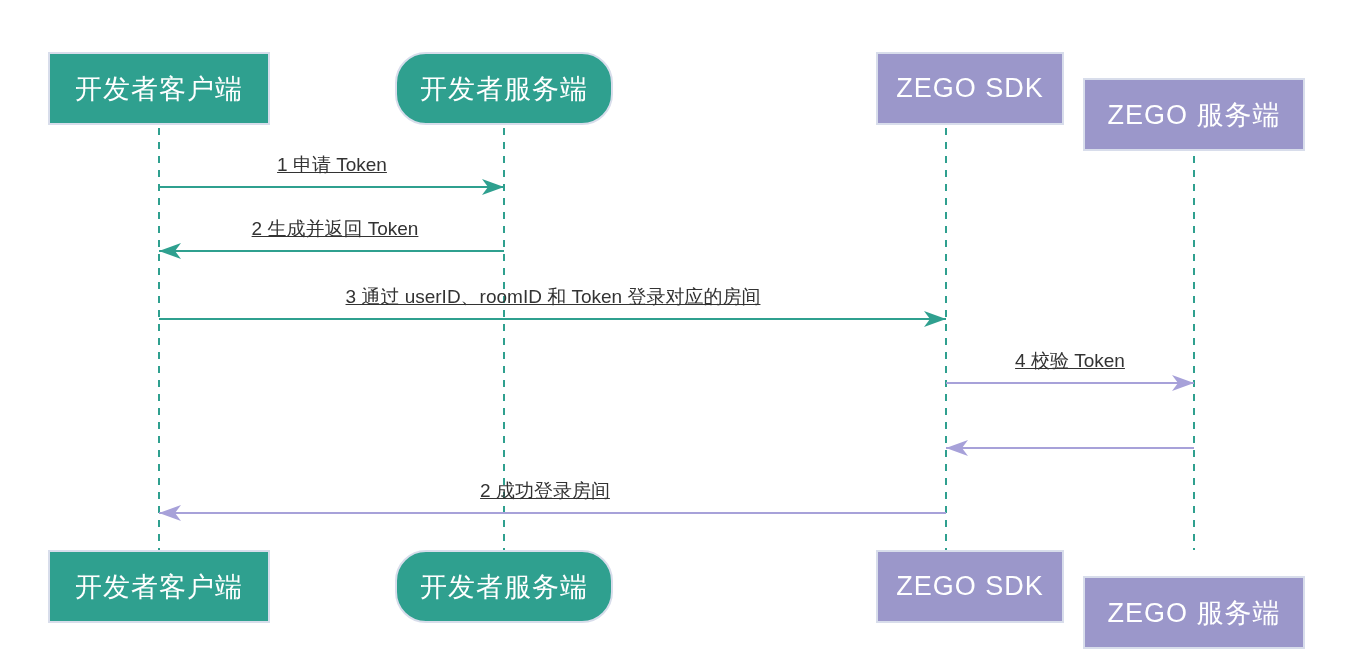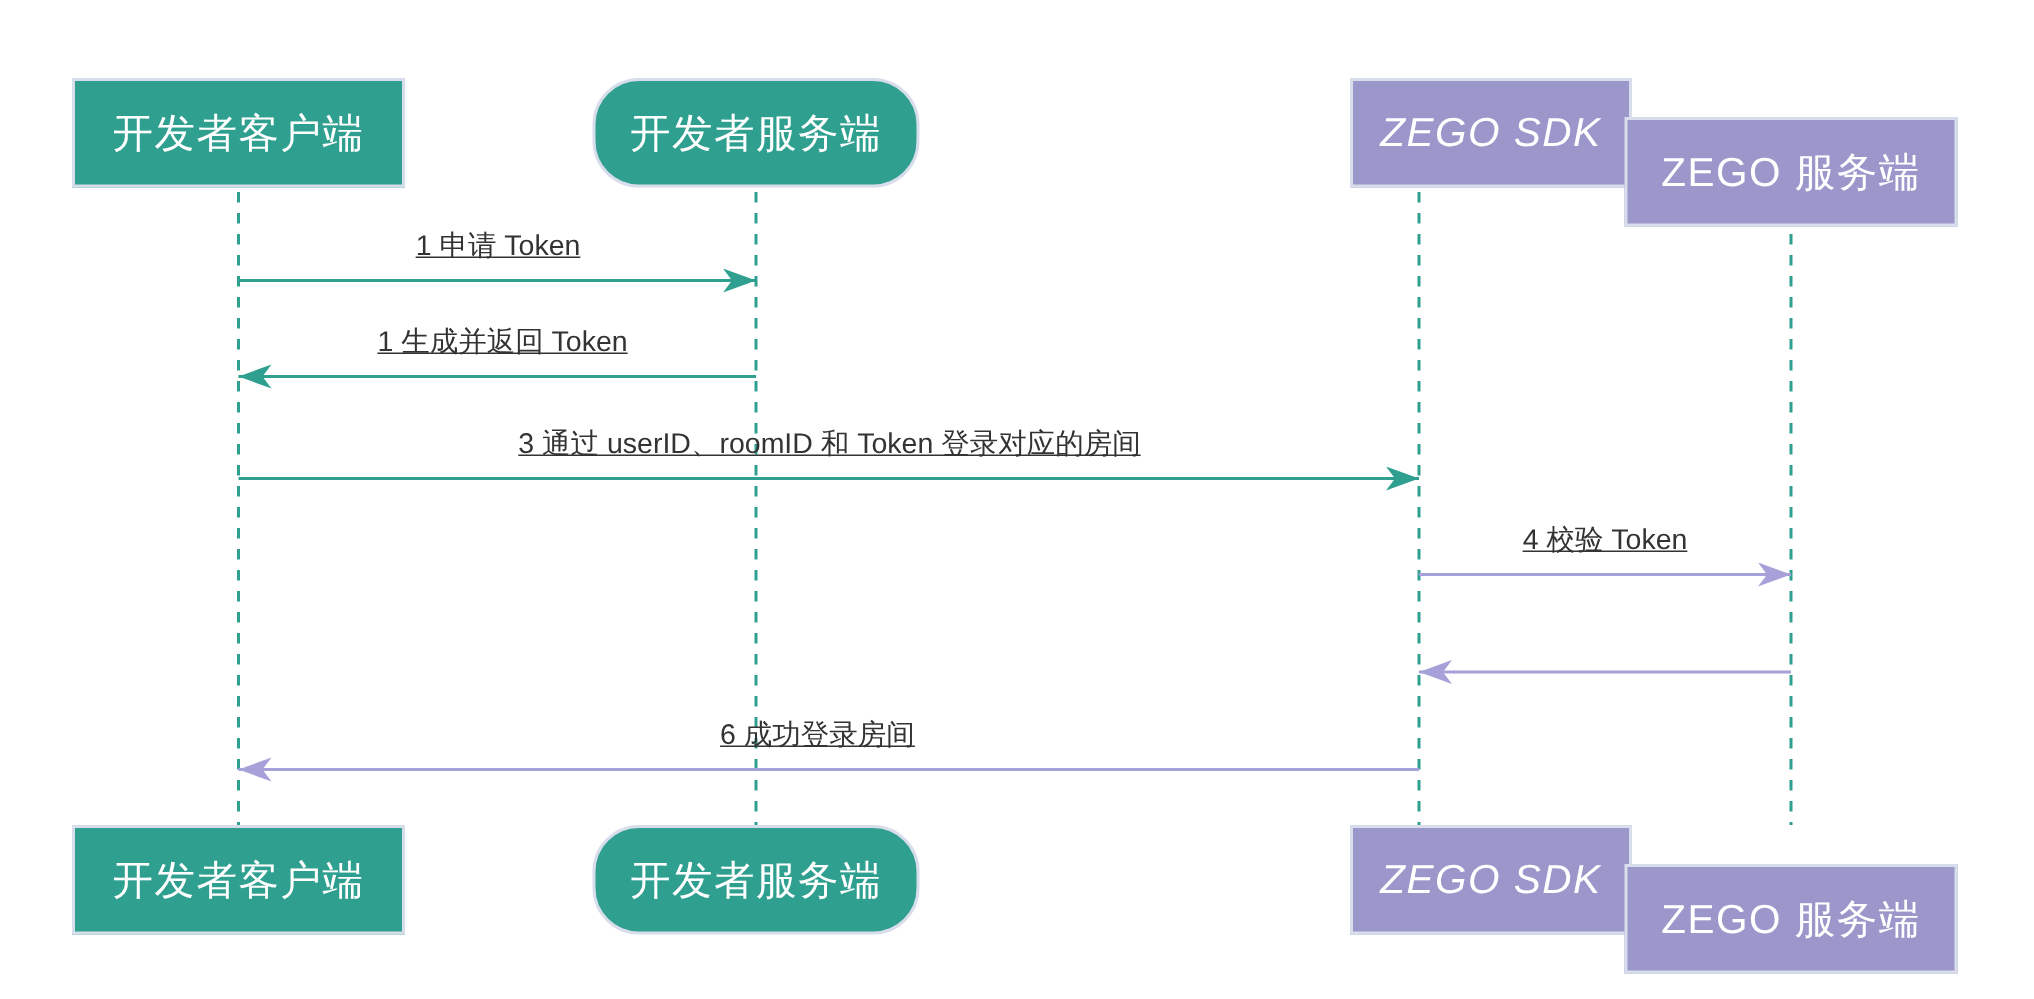--- a/index.html
+++ b/index.html
@@ -44,21 +44,21 @@
     letter-spacing: 1px;
     white-space: nowrap;
   }
   .participant-box.teal   { background: var(--teal); }
   .participant-box.purple { background: var(--purple_box); }
   .box-top    { top: 52px; }
   .box-bottom { top: 550px; }
 
   .p0 { left: 48px;   width: 222px; }
   .p1 { left: 395px;  width: 218px; border-radius: 31px; }
-  .p2 { left: 900px;  width: 188px; font-style: italic; }
+  .p2 { left: 876px;  width: 188px; }
   .p3 { left: 1083px; width: 222px; margin-top: 26px; }
 
   .msg-label {
     position: absolute;
     transform: translateX(-50%);
     color: var(--message_text);
     font-size: 19px;
     line-height: 30px;
     white-space: nowrap;
     text-decoration: underline;
@@ -102,18 +102,18 @@
   <div class="participant-box teal box-top p1">开发者服务端</div>
   <div class="participant-box purple box-top p2">ZEGO SDK</div>
   <div class="participant-box purple box-top p3">ZEGO 服务端</div>
 
   <div class="participant-box teal box-bottom p0">开发者客户端</div>
   <div class="participant-box teal box-bottom p1">开发者服务端</div>
   <div class="participant-box purple box-bottom p2">ZEGO SDK</div>
   <div class="participant-box purple box-bottom p3">ZEGO 服务端</div>
 
   <div class="msg-label m1">1 申请 Token</div>
-  <div class="msg-label m2">1 生成并返回 Token</div>
+  <div class="msg-label m2">2 生成并返回 Token</div>
   <div class="msg-label m3">3 通过 userID、roomID 和 Token 登录对应的房间</div>
   <div class="msg-label m4">4 校验 Token</div>
-  <div class="msg-label m6">6 成功登录房间</div>
+  <div class="msg-label m6">2 成功登录房间</div>
 
 </div>
 
 </body></html>

